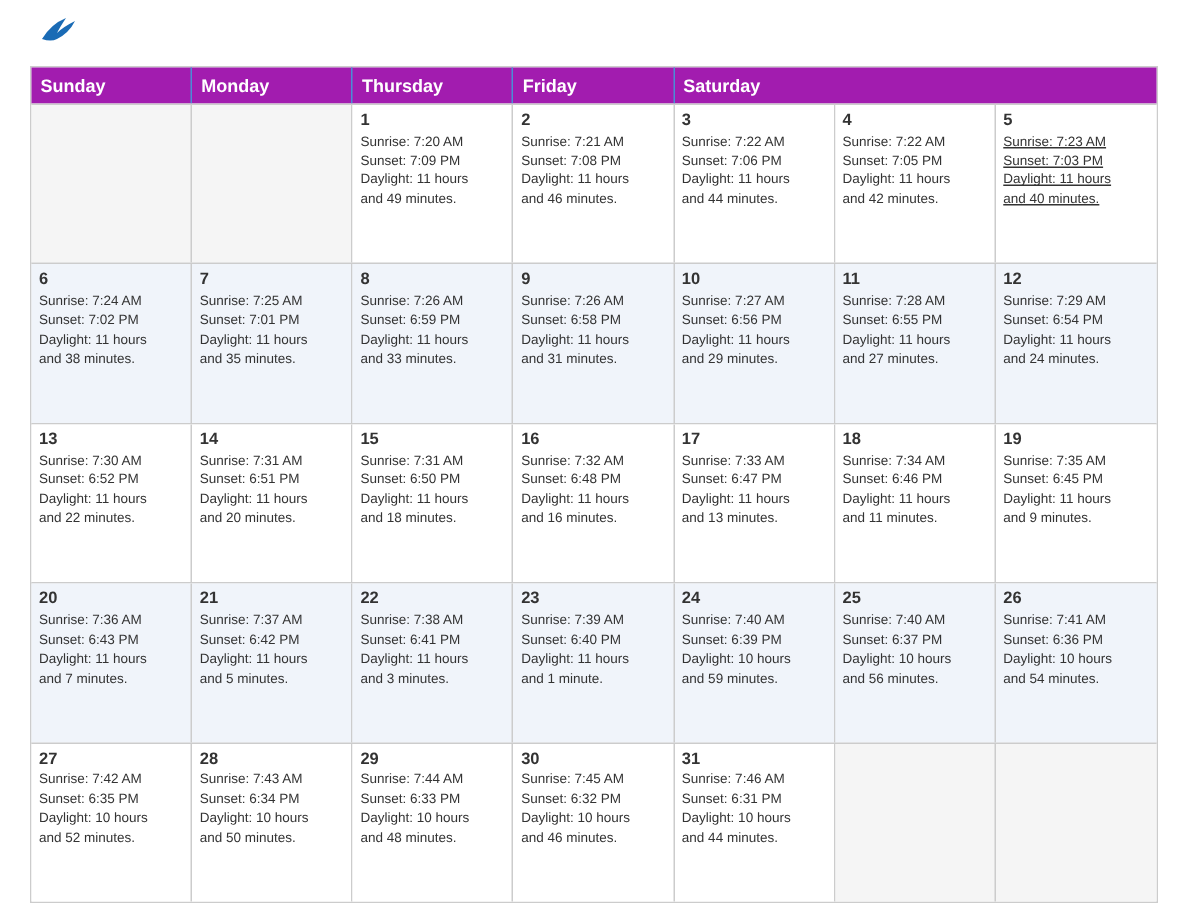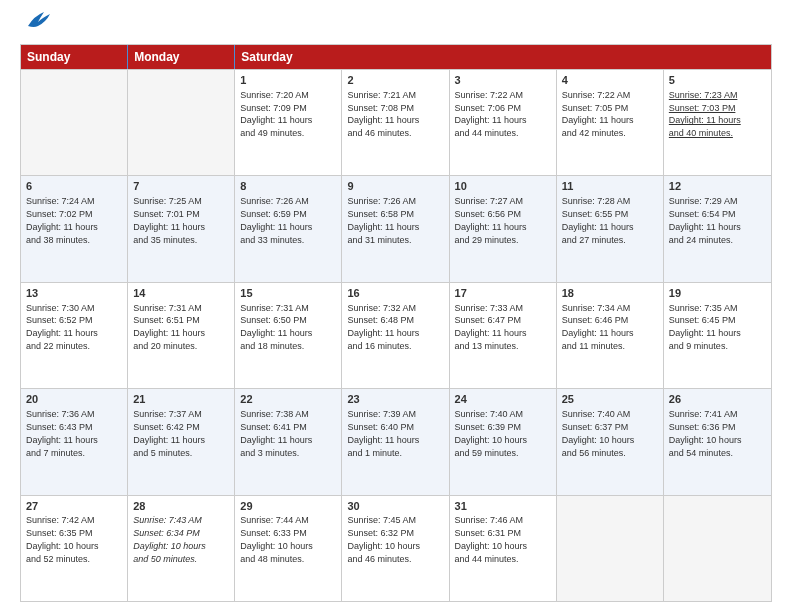--- a/index.html
+++ b/index.html
@@ -43,21 +43,21 @@
     }
     .calendar {
       flex: 1;
       display: flex;
       flex-direction: column;
       border: 1px solid #ccc;
     }
     .cal-header {
       display: grid;
       grid-template-columns: repeat(7, 1fr);
-      background: #b91c1c;
+      background: #a21caf;
     }
     .cal-header-cell {
       color: #fff;
       font-size: 12px;
       font-weight: bold;
       padding: 5px 6px;
       border-right: 1px solid #4a8dd5;
     }
     .cal-header-cell:last-child { border-right: none; }
     .cal-body {
@@ -116,20 +116,22 @@
     <div class="title-block">
       <div class="month-title"></div>
       <div class="location"></div>
     </div>
   </div>
 
   <div class="calendar">
     <div class="cal-header" id="cal-header">
         <div class="cal-header-cell">Sunday</div>
         <div class="cal-header-cell">Monday</div>
+        <div class="cal-header-cell">Thursday</div>
+        <div class="cal-header-cell">Friday</div>
         <div class="cal-header-cell">Saturday</div>
       </div>
     <div class="cal-body" id="cal-body">
         <div class="cal-row">
           <div class="cal-cell empty"></div>
           <div class="cal-cell empty"></div>
           <div class="cal-cell"><span class="day-num">1</span><span class="cell-text" style="white-space: pre-line;">Sunrise: 7:20 AM
 Sunset: 7:09 PM
 Daylight: 11 hours
 and 49 minutes.</span></div>
@@ -238,21 +240,21 @@
           <div class="cal-cell"><span class="day-num">26</span><span class="cell-text" style="white-space: pre-line;">Sunrise: 7:41 AM
 Sunset: 6:36 PM
 Daylight: 10 hours
 and 54 minutes.</span></div>
         </div>
         <div class="cal-row">
           <div class="cal-cell"><span class="day-num">27</span><span class="cell-text" style="white-space: pre-line;">Sunrise: 7:42 AM
 Sunset: 6:35 PM
 Daylight: 10 hours
 and 52 minutes.</span></div>
-          <div class="cal-cell"><span class="day-num">28</span><span class="cell-text" style="white-space: pre-line; font-style: italic;">Sunrise: 7:43 AM
+          <div class="cal-cell"><span class="day-num">28</span><span class="cell-text" style="white-space: pre-line;">Sunrise: 7:43 AM
 Sunset: 6:34 PM
 Daylight: 10 hours
 and 50 minutes.</span></div>
           <div class="cal-cell"><span class="day-num">29</span><span class="cell-text" style="white-space: pre-line;">Sunrise: 7:44 AM
 Sunset: 6:33 PM
 Daylight: 10 hours
 and 48 minutes.</span></div>
           <div class="cal-cell"><span class="day-num">30</span><span class="cell-text" style="white-space: pre-line;">Sunrise: 7:45 AM
 Sunset: 6:32 PM
 Daylight: 10 hours

